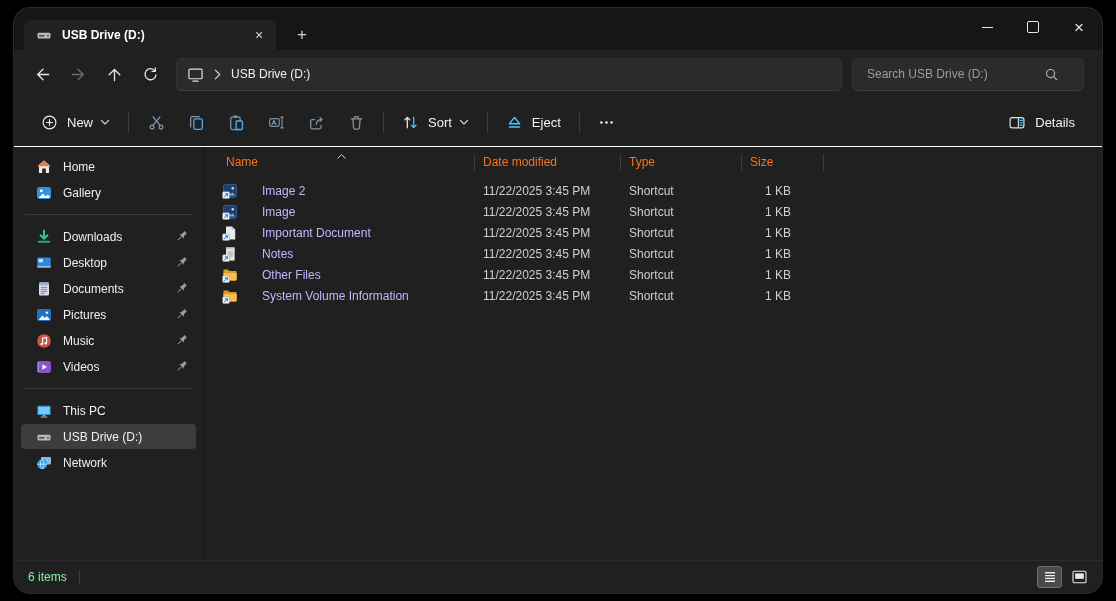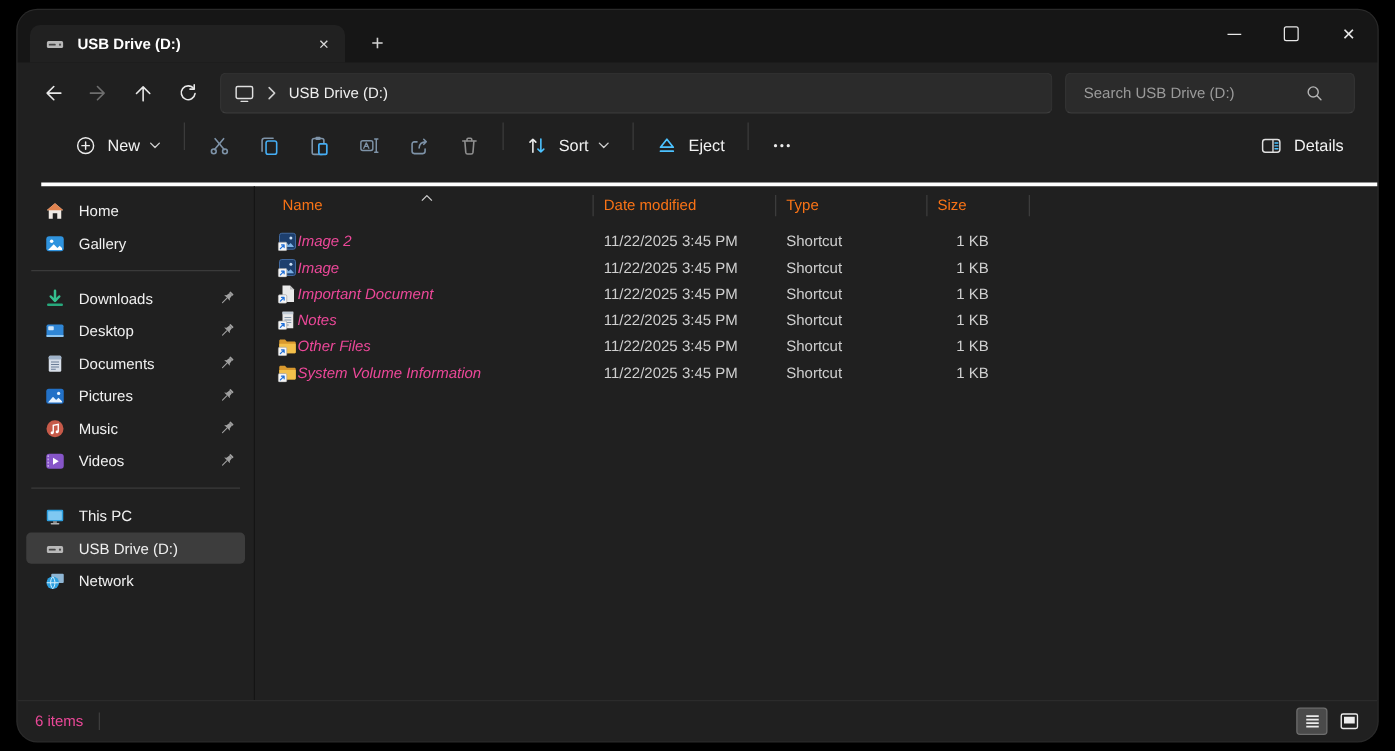--- a/index.html
+++ b/index.html
@@ -29,21 +29,21 @@
   .addressbar{flex:1;height:33px;background:#2b2b2b;border:1px solid #323232;border-bottom-color:#3e3e3e;
               border-radius:5px;display:flex;align-items:center;padding:0 10px;gap:9px;margin:0 10px 0 8px;box-sizing:border-box;}
   .crumb-text{color:#f0f0f0;font-size:12px;}
   .searchbar{width:232px;height:33px;background:#2b2b2b;border:1px solid #323232;border-bottom-color:#3e3e3e;
              border-radius:5px;display:flex;align-items:center;padding:0 24px 0 12px;box-sizing:border-box;gap:6px;}
   .search-input{flex:1;background:transparent;border:none;outline:none;color:#d0d0d0;font-size:12px;
                 font-family:"Liberation Sans",sans-serif;min-width:0;}
   .search-input::placeholder{color:#9b9b9b;}
 
   
-  .toolbar{height:48px;display:flex;align-items:flex-start;padding:0 16px;border-bottom:3px solid #ffffff;flex:0 0 auto;margin-left:19px;}
+  .toolbar{height:48px;display:flex;align-items:center;padding:0 16px;border-bottom:1px solid #ffffff;flex:0 0 auto;}
   .tbtn{height:36px;display:flex;align-items:center;gap:9px;padding:0 11px;border-radius:4px;
         color:#f2f2f2;font-size:13px;white-space:nowrap;}
   .tbtn-icononly{width:40px;justify-content:center;padding:0;}
   .tdiv{width:1px;height:22px;background:#3b3b3b;margin:0 7px;flex:0 0 auto;}
   .chev{margin-left:-2px;display:flex;align-items:center;}
   .spacer{flex:1;}
 
   
   .content{flex:1;display:flex;min-height:0;}
   .sidebar{width:190px;box-sizing:border-box;border-right:1px solid #141414;padding:6px 7px 0 7px;
@@ -59,29 +59,29 @@
   .lheader{display:flex;height:26px;align-items:center;color:#f97316;font-size:12px;flex:0 0 auto;}
   .hcell{height:100%;display:flex;align-items:center;box-sizing:border-box;position:relative;}
   .hname{width:256px;padding-left:8px;}
   .hdate{width:145px;padding-left:8px;}
   .htype{width:120px;padding-left:8px;}
   .hsize{width:81px;padding-left:8px;}
   .hsep{width:1px;height:17px;background:#3c3c3c;flex:0 0 auto;}
   .sortcaret{position:absolute;left:118px;top:0px;}
   .rows{margin-top:5px;}
   .lrow{display:flex;height:21px;align-items:center;font-size:12px;color:#cfcfcf;}
-  .rname{width:257px;display:flex;align-items:center;gap:0;color:#ec4899;box-sizing:border-box;padding-left:4px;font-style:italic;}
+  .rname{width:257px;display:flex;align-items:center;gap:24px;color:#c4b5fd;box-sizing:border-box;padding-left:4px;}
   .rdate{width:146px;padding-left:8px;box-sizing:border-box;}
   .rtype{width:121px;padding-left:8px;box-sizing:border-box;}
   .rsize{width:81px;box-sizing:border-box;text-align:center;padding-right:9px;}
   .ficon{flex:0 0 auto;display:flex;}
 
   
   .statusbar{height:32px;border-top:1px solid #2b2b2b;display:flex;align-items:center;
-             padding:0 10px 0 14px;color:#ec4899;font-size:12px;gap:12px;flex:0 0 auto;}
+             padding:0 10px 0 14px;color:#86efac;font-size:12px;gap:12px;flex:0 0 auto;}
   .sb-div{width:1px;height:14px;background:#3c3c3c;}
   .vtoggles{margin-left:auto;display:flex;gap:5px;align-items:center;}
   .vbtn{width:25px;height:22px;border-radius:3px;display:flex;align-items:center;justify-content:center;box-sizing:border-box;}
   .vbtn.active{background:#4a4a4a;border:1px solid #6e6e6e;}
 </style>
 </head>
 <body>
 
 <div class="stage">
 <div class="window">

